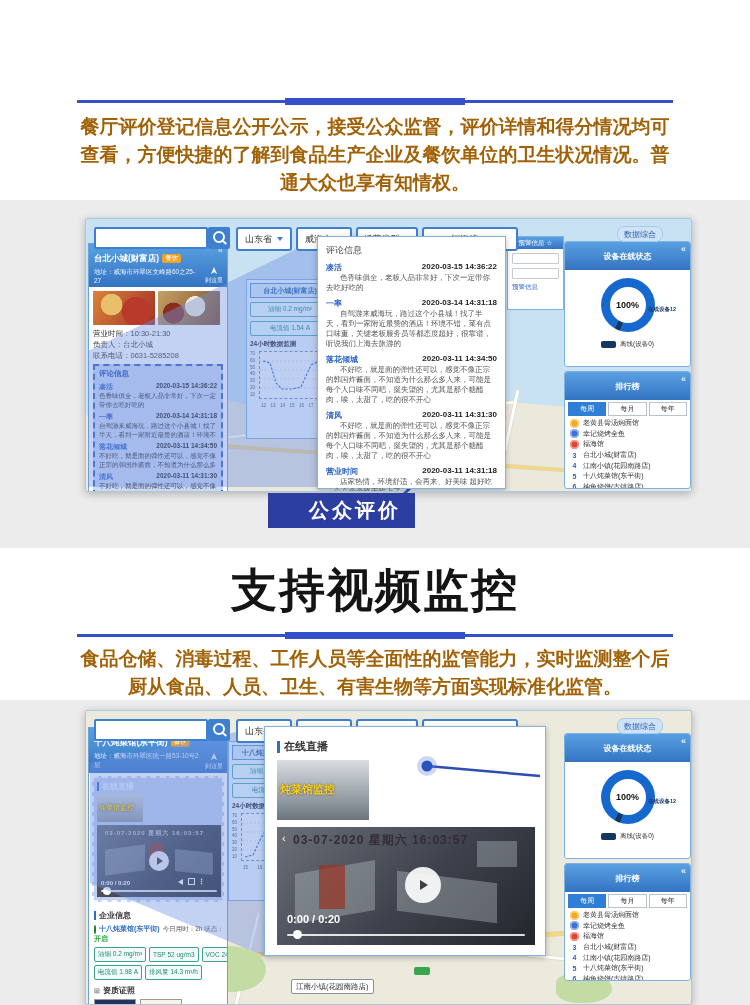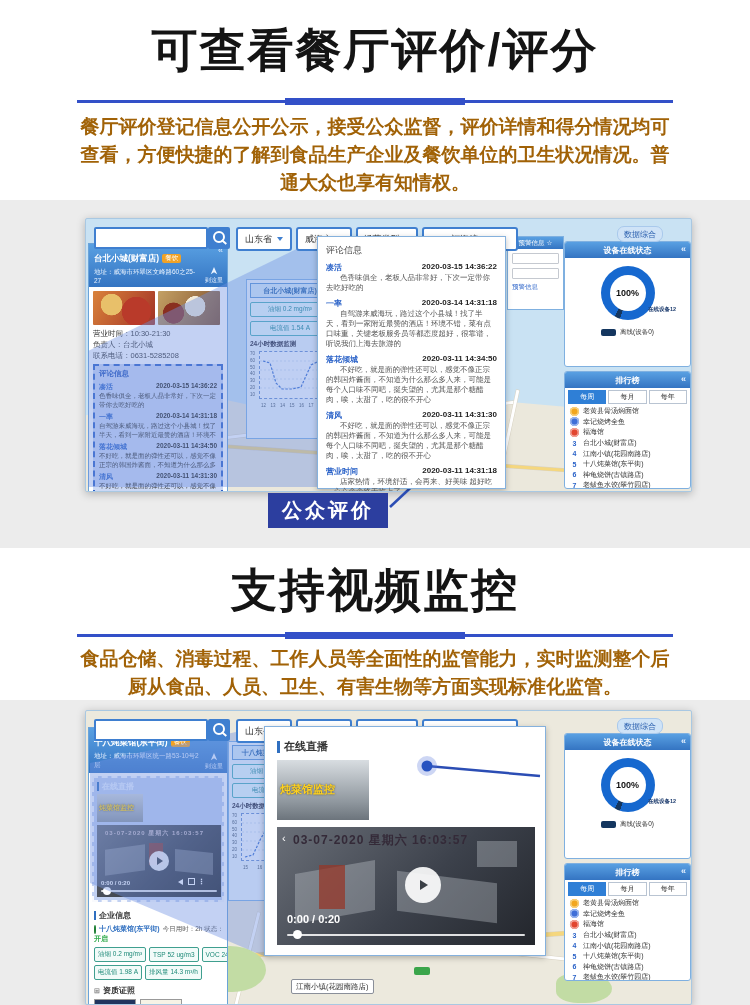--- a/index.html
+++ b/index.html
@@ -70,21 +70,21 @@
   .yticks span{font-size:4.5px;color:#456;line-height:5px;}
   .xticks{display:flex;justify-content:space-between;width:62px;margin-left:2px;}
   .xticks span{font-size:4.5px;color:#456;}
   
   .alarm{position:absolute;width:55px;background:#fff;border:1px solid #7fb0e0;overflow:hidden;}
   .alarm .ah{background:linear-gradient(#59a0e2,#3474c2);color:#fff;font-size:6.5px;height:12px;display:flex;align-items:center;justify-content:center;gap:2px;}
   .fakebox{margin:4px 4px 0;height:9px;border:1px solid #c5c9d0;border-radius:1px;}
   .alink{font-size:6.5px;color:#2a62c8;margin:4px;}
   
   .spanel{position:absolute;background:#fff;border:1px solid #7fb0e0;border-radius:3px;overflow:hidden;}
-  .shdr{background:linear-gradient(#59a0e2,#3474c2);color:#fff;font-size:8px;font-weight:bold;height:16px;display:flex;align-items:center;justify-content:center;position:relative;}
+  .shdr{background:linear-gradient(#59a0e2,#3474c2);color:#fff;font-size:8px;font-weight:bold;height:28px;display:flex;align-items:center;justify-content:center;position:relative;}
   .donut{width:54px;height:54px;border-radius:50%;background:conic-gradient(from 210deg,#1668cf 0 96.5%,#14365f 96.5% 100%);margin:8px auto 0;display:flex;align-items:center;justify-content:center;}
   .hole{width:36px;height:36px;border-radius:50%;background:#fff;display:flex;align-items:center;justify-content:center;font-size:9px;font-weight:bold;color:#111;}
   .onfrag{position:absolute;right:14px;top:64px;font-size:5.5px;color:#1d3c6e;font-weight:bold;}
   .legend{display:flex;align-items:center;justify-content:center;gap:4px;margin-top:8px;}
   .sw{width:15px;height:7px;background:#14365f;border-radius:2px;}
   .legend span{font-size:6.5px;color:#333;}
   .tabs{display:flex;gap:2px;padding:2px 3px;}
   .tab{flex:1;font-size:7px;text-align:center;height:12px;line-height:12px;border:1px solid #b9c4d2;background:#fff;color:#333;}
   .tab.on{background:#2f7fd6;border-color:#2f7fd6;color:#fff;}
   .rrow{display:flex;align-items:center;gap:4px;padding:0 5px;height:10.6px;}
@@ -115,21 +115,20 @@
   .cert.c1{background:linear-gradient(#20345e,#18274a);box-shadow:inset 0 0 0 4px #20345e,inset 0 0 0 5px #c9d4ea;}
   .cert.c2{background:#f7f3e6;box-shadow:inset 0 4px 0 #f7f3e6,inset 0 6px 0 #9aa4b4;}
   .poi{position:absolute;background:#fff;border:1px solid #8a8f99;border-radius:2px;font-size:7.5px;color:#333;height:13px;display:flex;align-items:center;justify-content:center;padding:0 4px;white-space:nowrap;}
   .marker{position:absolute;border-radius:2px;}
 </style>
 </head>
 <body>
 
 <div class="page">
 
-  <div class="h-title" style="top:20px;font-size:46px;">可查看餐厅评价/评分</div>
   <div class="divider" style="left:77px;top:97px;width:596px;">
     <div class="thin"></div>
     <div class="thick"></div>
   </div>
   <div class="h-para" style="left:72px;top:113px;width:606px;">餐厅评价登记信息公开公示，接受公众监督，评价详情和得分情况均可查看，方便快捷的了解到食品生产企业及餐饮单位的卫生状况情况。普通大众也享有知情权。</div>
 
   <div class="band" style="top:200px;height:348px;">
 
     <div class="shot" id="ss1" style="left:85px;top:18px;width:605px;height:272px;">
 
@@ -387,21 +386,21 @@
             </div>
           </div>
       </div>
     </div>
 
     <svg class="abs" style="left:0;top:0;pointer-events:none;" width="750" height="348">
       <line x1="438" y1="262" x2="390" y2="307" stroke="#2b4db4" stroke-width="2.5"></line>
       <circle cx="438" cy="262" r="10" fill="rgba(90,120,220,0.3)"></circle>
       <circle cx="438" cy="262" r="5.5" fill="#2853c0"></circle>
     </svg>
-    <div class="callout" style="left:268px;top:293px;width:120px;height:35px;font-size:20px;">公众评价</div>
+    <div class="callout" style="left:268px;top:293px;width:120px;height:35px;font-size:20px;padding-left:27px;">公众评价</div>
   </div>
 
   <div class="h-title" style="top:560px;font-size:46px;">支持视频监控</div>
   <div class="divider" style="left:77px;top:631px;width:596px;">
     <div class="thin"></div>
     <div class="thick"></div>
   </div>
   <div class="h-para" style="left:75px;top:645px;width:600px;">食品仓储、消毒过程、工作人员等全面性的监管能力，实时监测整个后厨从食品、人员、卫生、有害生物等方面实现标准化监管。</div>
 
   <div class="band" style="top:700px;height:305px;">

